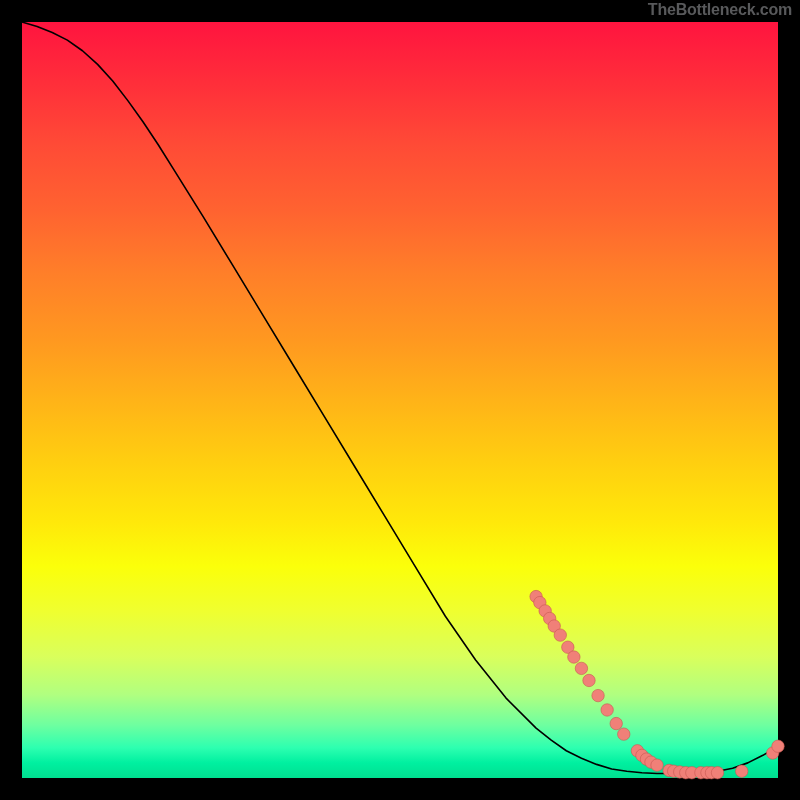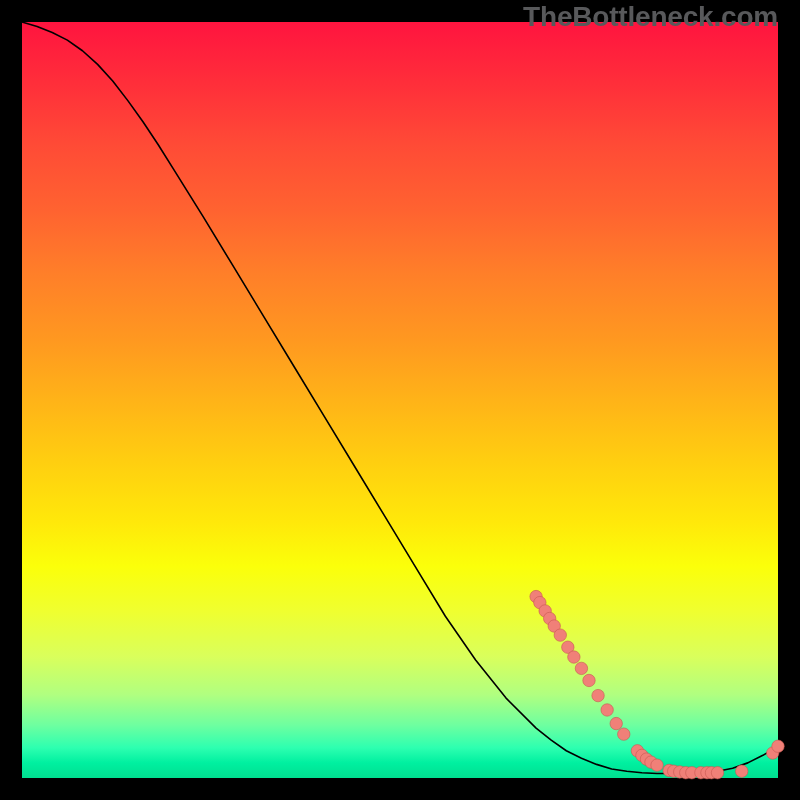--- a/index.html
+++ b/index.html
@@ -33,24 +33,24 @@
       #d9ff5c 84%,
       #b0ff80 89%,
       #6effa0 93%,
       #2dffb0 96%,
       #00f0a0 98%,
       #00df90 100%
     );
   }
   .watermark {
     position: absolute;
-    right: 22px;
+    right: 8px;
     top: 1px;
     font-family: Arial, Helvetica, sans-serif;
-    font-size: 28px;
+    font-size: 16px;
     font-weight: 700;
     color: #58595b;
     letter-spacing: -0.2px;
   }
   svg.overlay {
     position: absolute;
     left: 22px;
     top: 22px;
     width: 756px;
     height: 756px;

